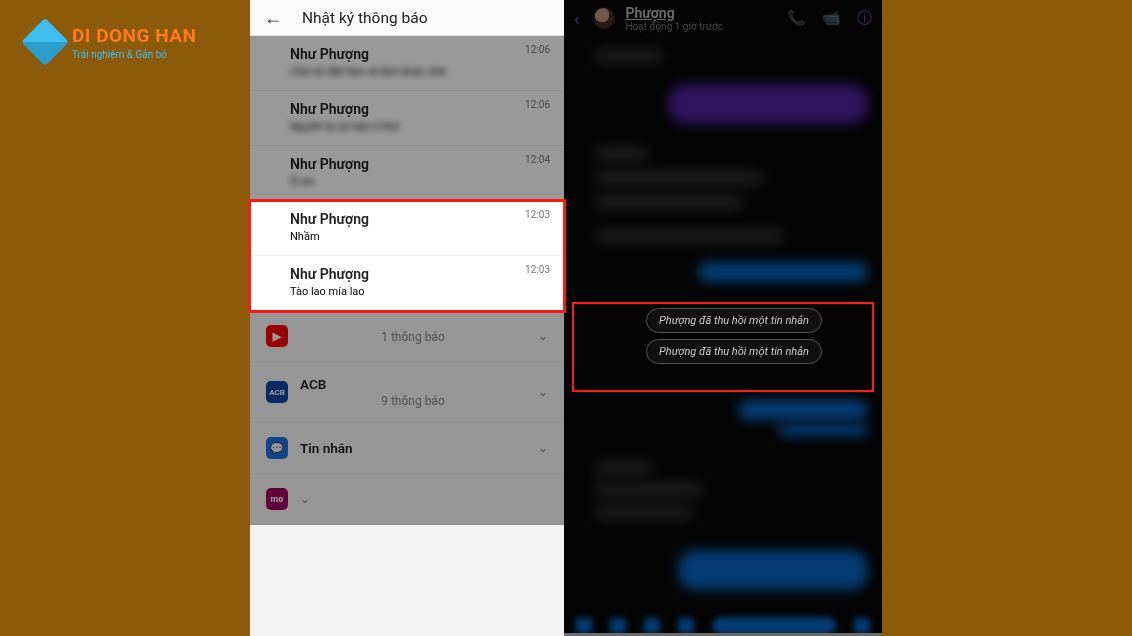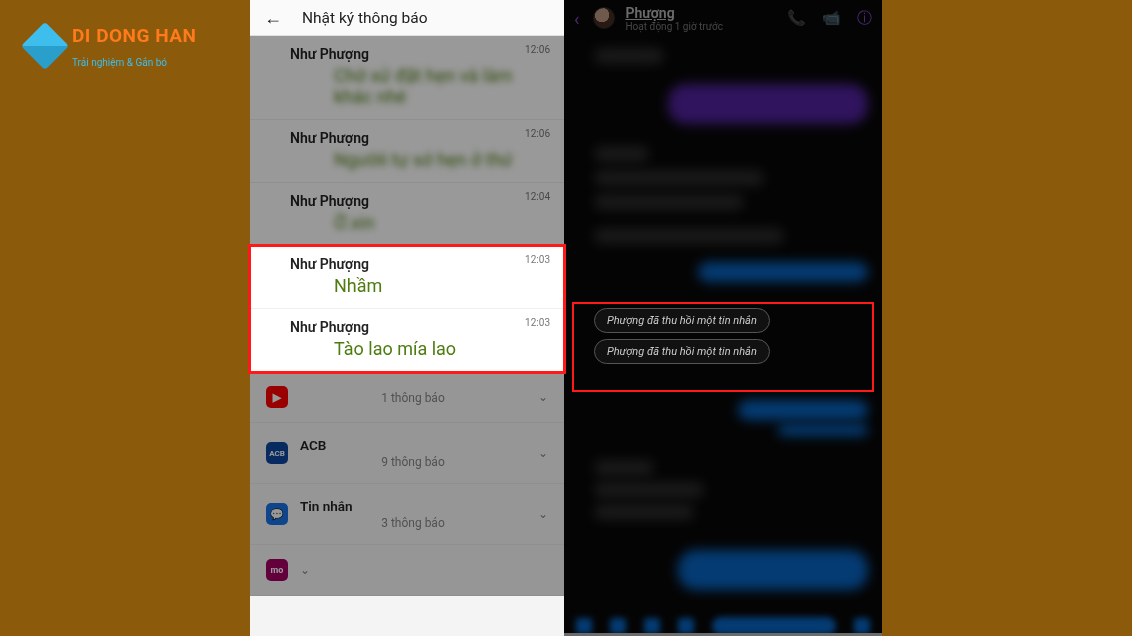--- a/index.html
+++ b/index.html
@@ -8,21 +8,21 @@
   .logo {
     position: absolute; top: 24px; left: 28px; display: flex; align-items: center;
   }
   .logo-diamond {
     width: 34px; height: 34px; transform: rotate(45deg);
     background: linear-gradient(135deg, #3EBEED 50%, #2A9FCC 50%);
     margin-right: 10px; border-radius: 4px;
   }
   .logo-text { color: #FF7A1A; }
   .logo-main { font-size: 19px; font-weight: 700; letter-spacing: 0.5px; }
-  .logo-sub { font-size: 10px; color: #3EBEED; margin-top: 10px; }
+  .logo-sub { font-size: 10px; color: #3EBEED; margin-top: 2px; }
 
   .panels {
     position: absolute; top: 0; left: 250px; display: flex; height: 636px;
   }
 
   
   .left-panel {
     width: 314px; background: #f4f4f4; position: relative;
   }
   .dim-overlay { position:absolute; inset:0; background: rgba(0,0,0,0.40); pointer-events:none; z-index:2; }
@@ -32,21 +32,21 @@
     border-bottom:1px solid #e0e0e0;
   }
   .back-arrow { font-size: 18px; color:#222; }
   .left-title { font-size: 15.5px; color:#222; }
 
   .notif-item {
     background:#fff; padding: 10px 16px 12px 40px; border-bottom:1px solid #eee;
     position:relative;
   }
   .notif-name { font-size: 14px; font-weight:600; color:#222; }
-  .notif-msg  { font-size: 18px; color:#4d7c0f; margin-top:3px;margin-left:44px; }
+  .notif-msg  { font-size: 11px; color:#000000; margin-top:3px; }
   .notif-time { position:absolute; top:8px; right:14px; font-size:10px; color:#777; }
   .notif-item .blur { filter: blur(3px); }
 
   .highlight-frame {
     position:absolute; border: 3px solid #ff1a1a; z-index:5; pointer-events:none;
   }
 
   .app-row {
     display:flex; align-items:center; padding: 14px 16px; background:#fafafa;
     border-bottom:1px solid #eee; gap:12px; position:relative;
@@ -80,21 +80,21 @@
     position:absolute; border-radius:18px; filter: blur(6px);
   }
   .blob.grey  { background:#3a3a3a; height:16px; }
   .blob.purple{ background:#6a2ed0; height:40px; }
   .blob.blue  { background:#0a84ff; height:20px; }
   .blob.tiny  { height:12px; }
 
   .recalled-wrap {
     position:absolute; left:8px; right:8px; top:302px; height:90px; z-index:6;
   }
-  .recalled-row { display:flex; align-items:center; gap:8px; margin:6px 0 0 22px; }
+  .recalled-row { display:flex; align-items:center; gap:8px; margin:6px 0 0 22px;justify-content:center; }
   .recalled-pill {
     border:1px solid #555; border-radius:16px; padding:5px 12px;
     font-size:11px; font-style:italic; color:#ccc; background:#111;
   }
   .highlight-frame2 { border:2px solid #ff1a1a; position:absolute; inset:0; z-index:7; pointer-events:none; }
 
   .bottom-icons {
     position:absolute; bottom:0; left:0; right:0; height:20px;
     display:flex; align-items:center; gap:18px; padding:0 12px;
     color:#0a84ff; filter:blur(3px);
@@ -168,21 +168,20 @@
         <div class="app-text">
           <div class="app-title">ACB</div>
           <div class="app-sub">9 thông báo</div>
         </div>
         <div class="app-chev">⌄</div>
       </div>
       <div class="app-row">
         <div class="app-icon msg">💬</div>
         <div class="app-text">
           <div class="app-title">Tin nhắn</div>
-          <div class="app-sub">3 thông báo</div>
         </div>
         <div class="app-chev">⌄</div>
       </div>
       <div class="app-row">
         <div class="app-icon momo">mo</div>
         <div class="app-chev">⌄</div>
       </div>
       <div class="dim-overlay"></div>
     </div>
   </div>

